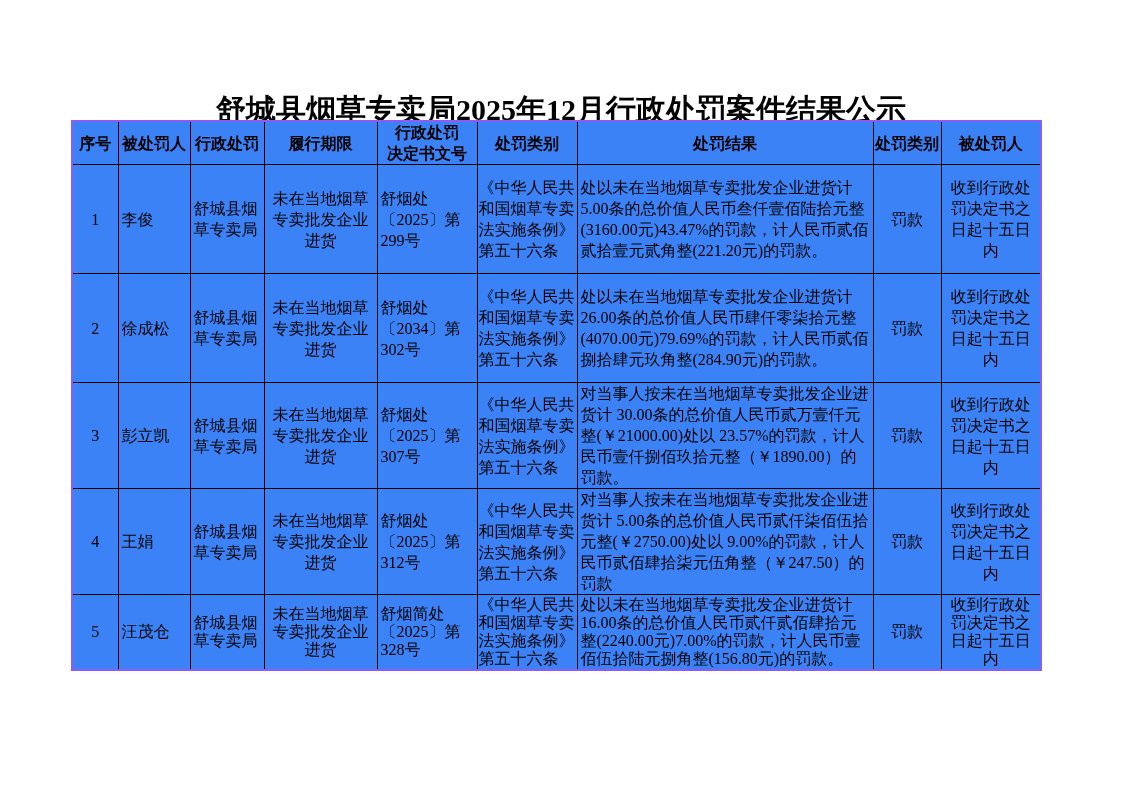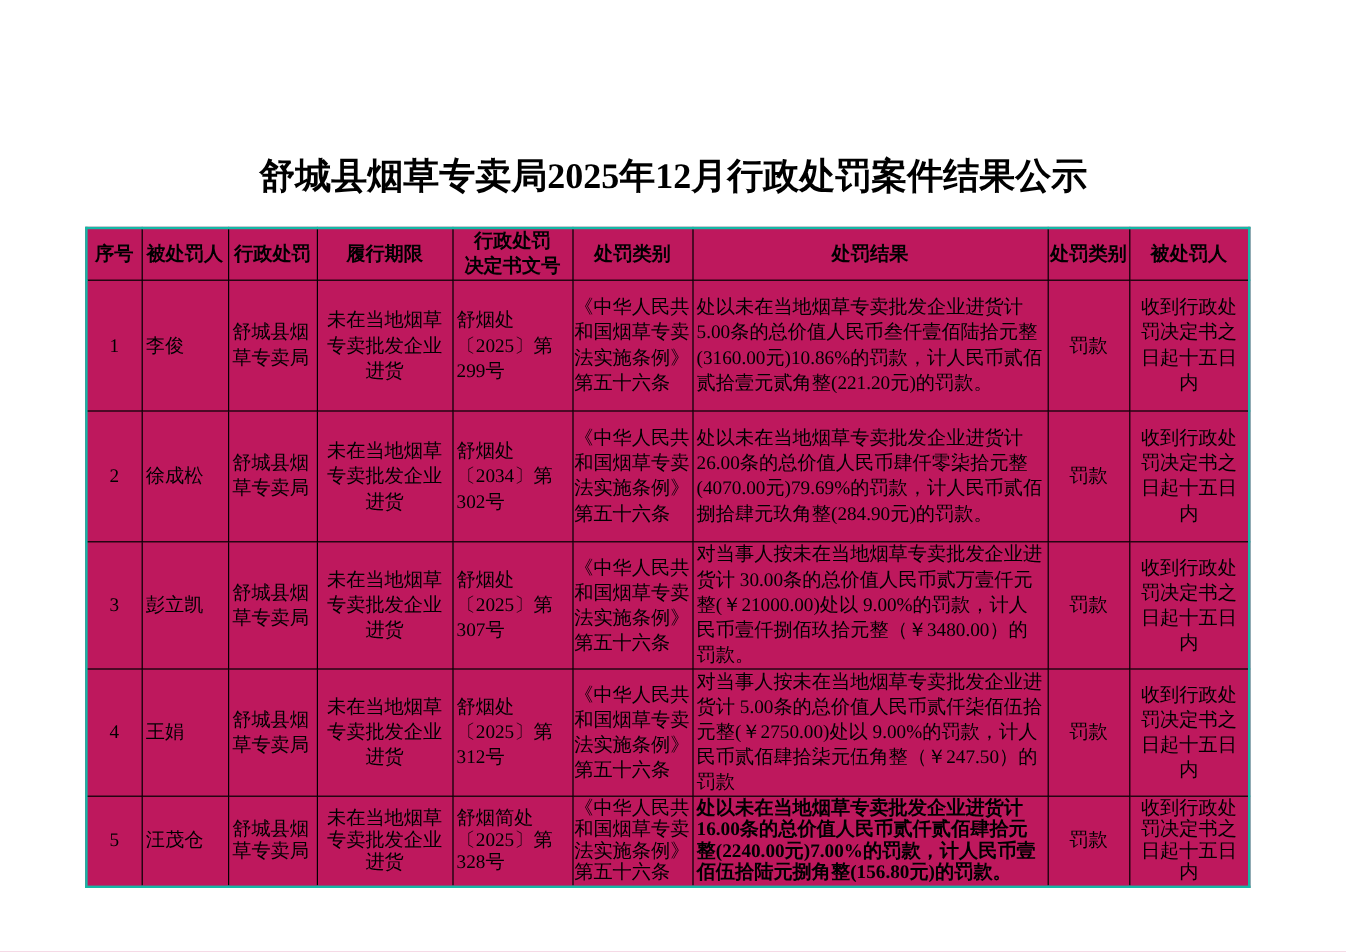--- a/index.html
+++ b/index.html
@@ -1,52 +1,52 @@
 <!DOCTYPE html>
 <html><head>
 <meta charset="utf-8">
 <style>
   html,body{
     margin:0;padding:0;background:#ffffff;
     width:1122px;height:793px;
     font-family:"Liberation Serif","DejaVu Serif",serif;
     color:#000;
   }
-  .page{position:relative;width:1122px;height:733px;overflow:hidden;background:#fff;margin-top:38px;}
+  .page{position:relative;width:1122px;height:733px;overflow:hidden;background:#fff;}
   .page-title{
     position:absolute;top:92px;left:0;width:1122px;
     margin:0;text-align:center;
     font-size:30px;line-height:36px;font-weight:bold;
     letter-spacing:0px;white-space:nowrap;
   }
   table.penalty-table{
-    position:absolute;top:151px;left:71px;
+    position:absolute;top:120px;left:71px;
     border-collapse:collapse;table-layout:fixed;
-    border:2px solid #14b8a6;
-    background:#be185d;
+    border:2px solid #8b5cf6;
+    background:#3b82f6;
   }
   .penalty-table th,.penalty-table td{
     border:1px solid #000;
     font-size:16px;line-height:21px;
     vertical-align:middle;
     padding:0 3px;
     overflow:hidden;
     word-break:break-word;
   }
   .penalty-table th{
     font-weight:bold;text-align:center;
     white-space:pre-line;
     padding:0 1px;
   }
   .c{text-align:center;}
   .l{text-align:left;}
   .col-basis{padding:0 1px !important;}
   .col-result{padding:0 3px !important;line-height:20px;text-align:left;}
   .row-last td{line-height:18px;}
-  .row-last td.col-result{line-height:18px;font-weight:bold;}
+  .row-last td.col-result{line-height:18px;}
 </style>
 </head>
 <body>
 
 <div class="page">
 
   <h1 class="page-title">舒城县烟草专卖局2025年12月行政处罚案件结果公示</h1>
 
   <table class="penalty-table">
     <colgroup>
@@ -75,21 +75,21 @@
       </tr>
     </thead>
     <tbody>
       <tr style="height:109px">
         <td class="c">1</td>
         <td class="l">李俊</td>
         <td class="l">舒城县烟草专卖局</td>
         <td class="c">未在当地烟草专卖批发企业进货</td>
         <td class="l">舒烟处〔2025〕第299号</td>
         <td class="col-basis">《中华人民共和国烟草专卖法实施条例》第五十六条</td>
-        <td class="col-result">处以未在当地烟草专卖批发企业进货计5.00条的总价值人民币叁仟壹佰陆拾元整(3160.00元)10.86%的罚款，计人民币贰佰贰拾壹元贰角整(221.20元)的罚款。</td>
+        <td class="col-result">处以未在当地烟草专卖批发企业进货计5.00条的总价值人民币叁仟壹佰陆拾元整(3160.00元)43.47%的罚款，计人民币贰佰贰拾壹元贰角整(221.20元)的罚款。</td>
         <td class="c">罚款</td>
         <td class="c">收到行政处罚决定书之日起十五日内</td>
       </tr>
       <tr style="height:109px">
         <td class="c">2</td>
         <td class="l">徐成松</td>
         <td class="l">舒城县烟草专卖局</td>
         <td class="c">未在当地烟草专卖批发企业进货</td>
         <td class="l">舒烟处〔2034〕第302号</td>
         <td class="col-basis">《中华人民共和国烟草专卖法实施条例》第五十六条</td>
@@ -97,21 +97,21 @@
         <td class="c">罚款</td>
         <td class="c">收到行政处罚决定书之日起十五日内</td>
       </tr>
       <tr style="height:99px">
         <td class="c">3</td>
         <td class="l">彭立凯</td>
         <td class="l">舒城县烟草专卖局</td>
         <td class="c">未在当地烟草专卖批发企业进货</td>
         <td class="l">舒烟处〔2025〕第307号</td>
         <td class="col-basis">《中华人民共和国烟草专卖法实施条例》第五十六条</td>
-        <td class="col-result">对当事人按未在当地烟草专卖批发企业进货计 30.00条的总价值人民币贰万壹仟元整(￥21000.00)处以 9.00%的罚款，计人民币壹仟捌佰玖拾元整（￥3480.00）的罚款。</td>
+        <td class="col-result">对当事人按未在当地烟草专卖批发企业进货计 30.00条的总价值人民币贰万壹仟元整(￥21000.00)处以 23.57%的罚款，计人民币壹仟捌佰玖拾元整（￥1890.00）的罚款。</td>
         <td class="c">罚款</td>
         <td class="c">收到行政处罚决定书之日起十五日内</td>
       </tr>
       <tr style="height:98px">
         <td class="c">4</td>
         <td class="l">王娟</td>
         <td class="l">舒城县烟草专卖局</td>
         <td class="c">未在当地烟草专卖批发企业进货</td>
         <td class="l">舒烟处〔2025〕第312号</td>
         <td class="col-basis">《中华人民共和国烟草专卖法实施条例》第五十六条</td>

